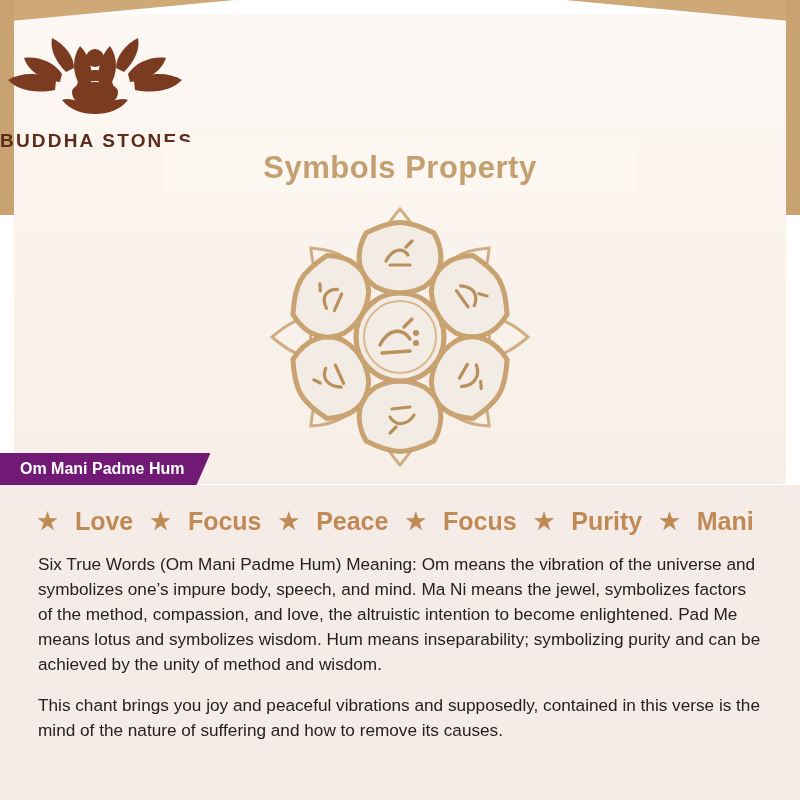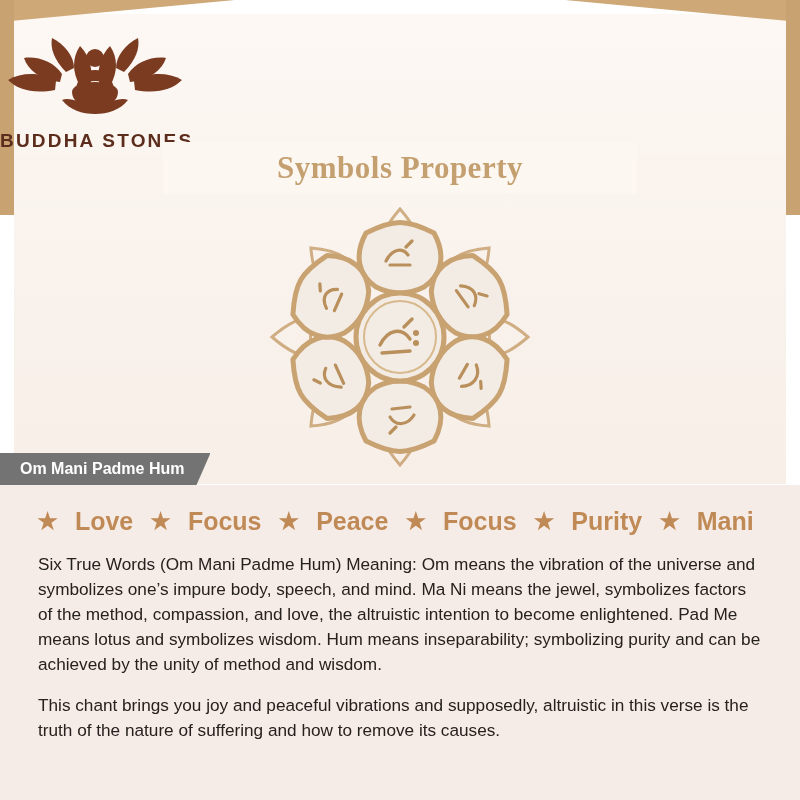--- a/index.html
+++ b/index.html
@@ -76,37 +76,37 @@
     position: absolute;
     top: 142px; left: 163px; width: 474px; height: 52px;
     background: #fdf7f2;
     display: flex; align-items: center; justify-content: center;
   }
   .title-text {
     font-size: 31px;
     font-weight: bold;
     color: #c4a071;
     letter-spacing: .5px;
-    font-family: Liberation Serif, serif;
+    font-family: Liberation Sans, sans-serif;
   }
 
   
   .mandala-wrap {
     position: absolute;
     top: 205px; left: 0; right: 0;
     display: flex; justify-content: center;
   }
   .mandala { width: 330px; height: 268px; }
 
   
   .ribbon {
     position: absolute;
     top: 453px; left: 0;
     height: 32px;
-    background: #737373;
+    background: #701a75;
     display: flex; align-items: center;
     padding: 0 26px 0 20px;
     color: #ffffff;
     font-size: 16px;
     font-weight: bold;
     clip-path: polygon(0 0, 100% 0, calc(100% - 14px) 100%, 0 100%);
   }
 
   
   .lower {
@@ -271,18 +271,18 @@
         <span class="star">★</span>
         <span class="word">Focus</span>
         <span class="star">★</span>
         <span class="word">Purity</span>
         <span class="star">★</span>
         <span class="word">Mani</span>
       </div>
 
       <div class="body-text">
         <p>Six True Words (Om Mani Padme Hum) Meaning: Om means the vibration of the universe and symbolizes one’s impure body, speech, and mind. Ma Ni means the jewel, symbolizes factors of the method, compassion, and love, the altruistic intention to become enlightened. Pad Me means lotus and symbolizes wisdom. Hum means inseparability; symbolizing purity and can be achieved by the unity of method and wisdom.</p>
-        <p>This chant brings you joy and peaceful vibrations and supposedly, altruistic in this verse is the truth of the nature of suffering and how to remove its causes.</p>
+        <p>This chant brings you joy and peaceful vibrations and supposedly, contained in this verse is the mind of the nature of suffering and how to remove its causes.</p>
       </div>
     </div>
   </div>
 
 </div>
 
 </body></html>

